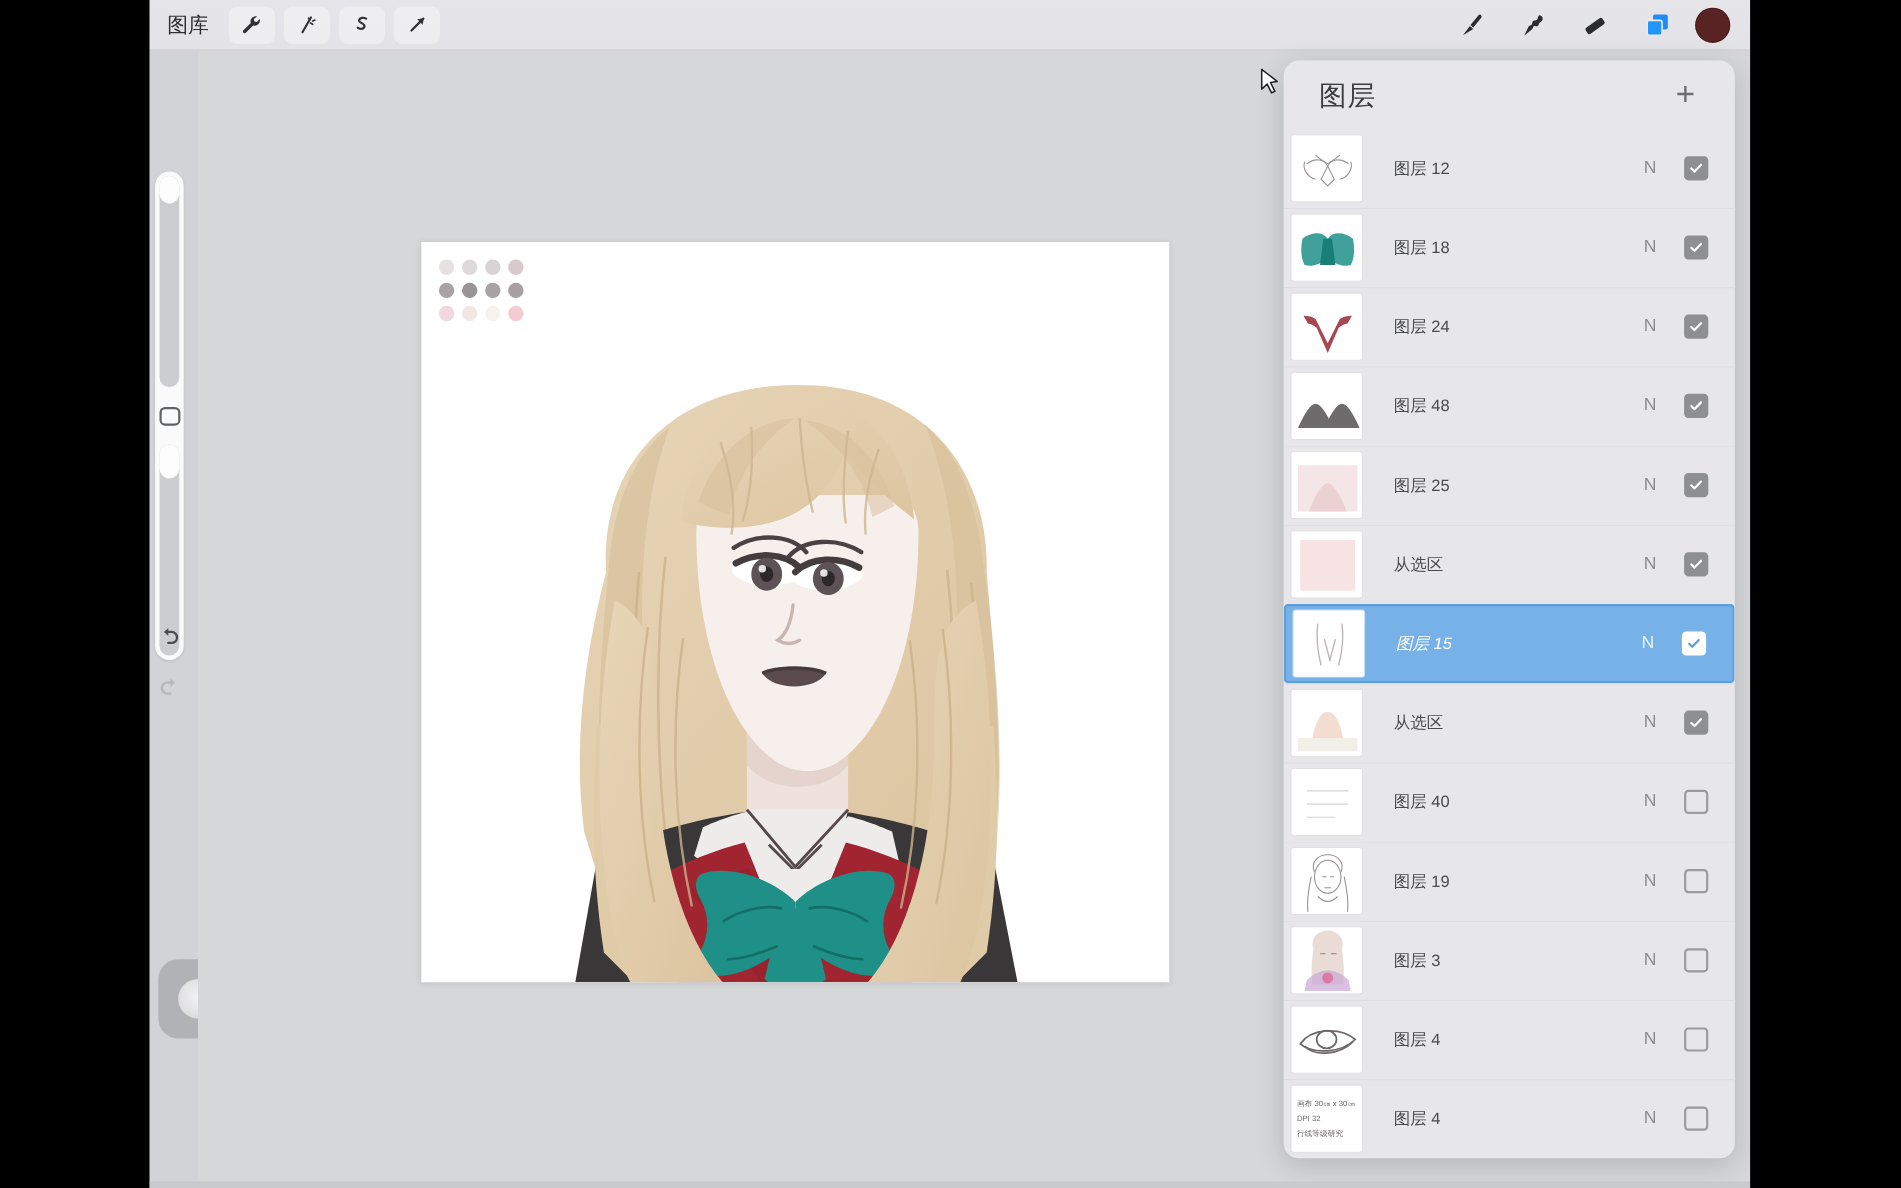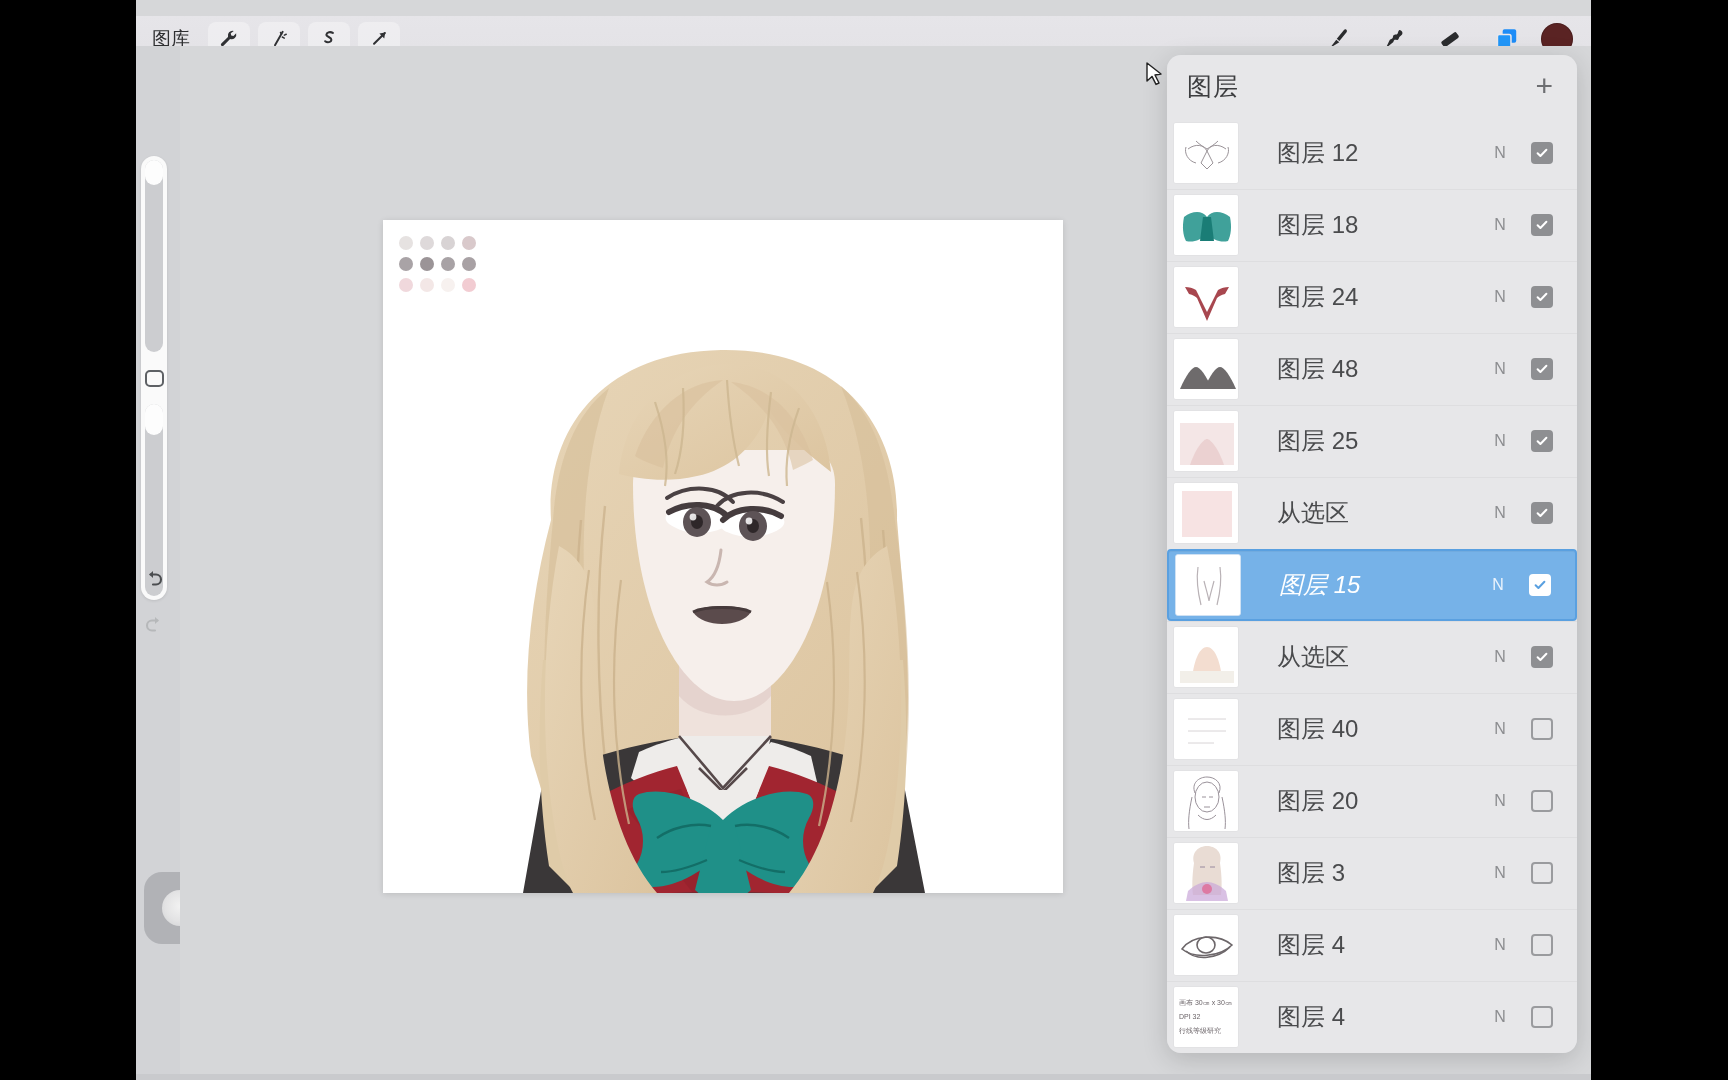--- a/index.html
+++ b/index.html
@@ -20,21 +20,21 @@
   #app {
     position: absolute;
     left: 136px; top: 0;
     width: 1455px; height: 1080px;
     background: #d6d7d9;
     overflow: hidden;
   }
 
   
   #topbar {
-    position: absolute; left: 0; top: 16px;
+    position: absolute; left: 0; top: 0;
     width: 100%; height: 46px;
     background: linear-gradient(#e6e5e9, #e3e2e6);
     border-bottom: 1px solid #cdced1;
     display: flex; align-items: center; text-align: center;
   }
   .tb-left { display: flex; align-items: center; gap: 8px; margin-left: 6px; }
   .tb-right { display: flex; align-items: center; gap: 10px; margin-left: auto; margin-right: 18px; }
 
   .tb-btn {
     height: 34px; min-width: 40px;
@@ -143,21 +143,21 @@
     max-height: 1005px;
     background: rgba(232,232,234,0.94);
     border-radius: 14px;
     box-shadow: 0 6px 26px rgba(0,0,0,.16);
     overflow: hidden;
     display: flex; flex-direction: column;
   }
   #panel-head {
     height: 62px; flex: 0 0 62px;
     display: flex; align-items: center;
-    padding: 0 20px;
+    padding: 0 32px;
   }
   #panel-title { font-size: 25px; color: #3c3d3f; letter-spacing: 1px; }
   #panel-add {
     margin-left: auto; font-size: 30px; color: #6d6e71;
     line-height: 1; cursor: pointer; padding: 0 4px;
   }
   #layer-list { flex: 1 1 auto; overflow: hidden; }
 
   .layer-row {
     height: 72px;
@@ -177,22 +177,22 @@
     background: #f3f3f4;
     border: 1px solid #e2e2e4;
     border-radius: 3px;
     overflow: hidden;
     flex: 0 0 auto;
     display: block;
   }
   .layer-row.selected .lr-thumb { border-color: #cfe1f3; }
   .lr-name {
     flex: 1 1 auto;
-    margin-left: 38px;
-    font-size: 24px;
+    margin-left: 28px;
+    font-size: 15px;
     color: #4a4b4d;
     white-space: nowrap;
   }
   .layer-row.selected .lr-name { color: #ffffff; font-style: italic; }
   .lr-mode {
     font-size: 16px; color: #8c8d90;
     width: 34px; text-align: center; flex: 0 0 auto;
   }
   .layer-row.selected .lr-mode { color: #eaf3fc; }
   .lr-check {
@@ -578,21 +578,21 @@
             <div class="lr-thumb"><svg width="66" height="62" viewBox="0 0 66 62">
                 <rect width="66" height="62" fill="#ffffff"></rect>
                 <g stroke="#9a929a" stroke-width="1" fill="none">
         <ellipse cx="33" cy="26" rx="12" ry="15"></ellipse>
         <path d="M21 22c-4-10 4-16 12-16s16 6 12 16"></path>
         <path d="M18 26c-3 14-4 24-3 32M48 26c3 14 4 24 3 32"></path>
         <path d="M28 26h4M35 26h4M30 36h6"></path>
         <path d="M24 44c6 6 12 6 18 0"></path>
                 </g>
               </svg></div>
-            <div class="lr-name">图层 20</div>
+            <div class="lr-name">图层 19</div>
             <div class="lr-mode">N</div>
             <div class="lr-check off"></div>
           </div>
           <div class="layer-row">
             <div class="lr-thumb"><svg width="66" height="62" viewBox="0 0 66 62">
                 <rect width="66" height="62" fill="#ffffff"></rect>
                 <ellipse cx="33" cy="24" rx="12" ry="15" fill="#f6e7e2"></ellipse>
               <path d="M20 20c-3-11 5-17 13-17s16 6 13 17c2 14 2 24 1 32H19c-1-8-1-18 1-32z" fill="#e9dcd4"></path>
               <path d="M14 48c6-6 14-9 19-9s13 3 19 9l2 10H12z" fill="#c9a6d8" opacity=".7"></path>
               <circle cx="33" cy="46" r="5" fill="#e06a96" opacity=".8"></circle>

